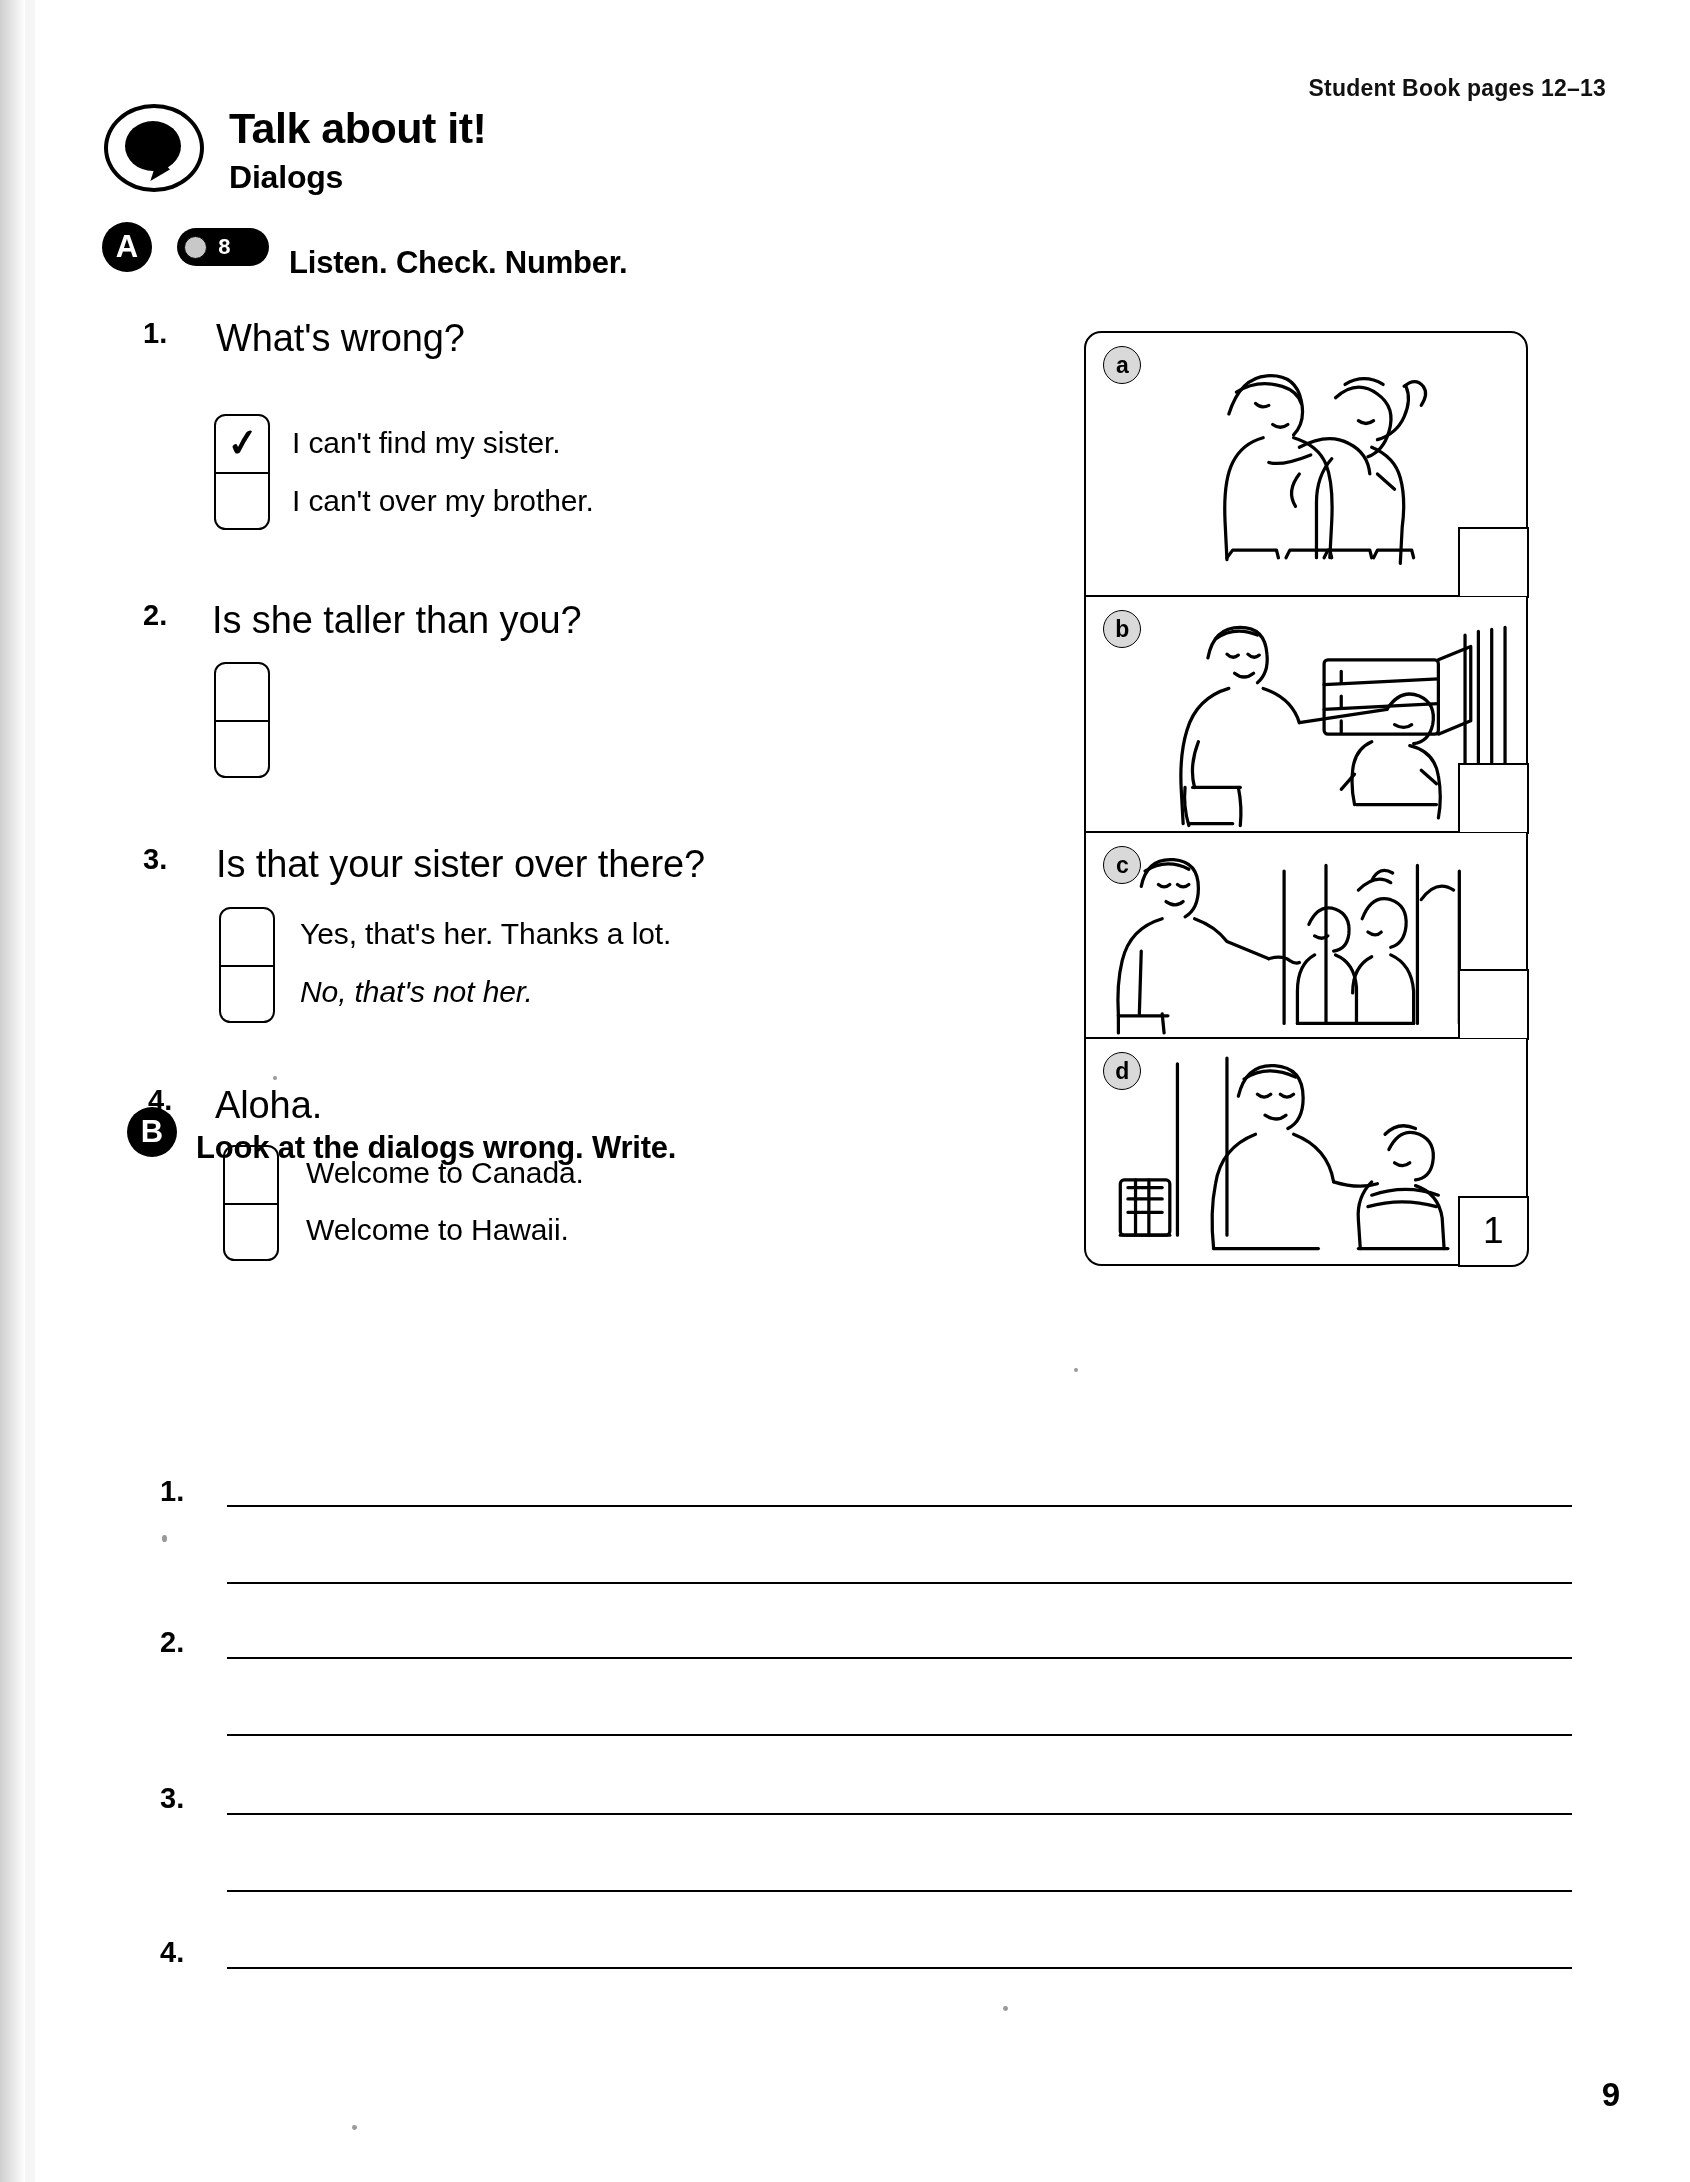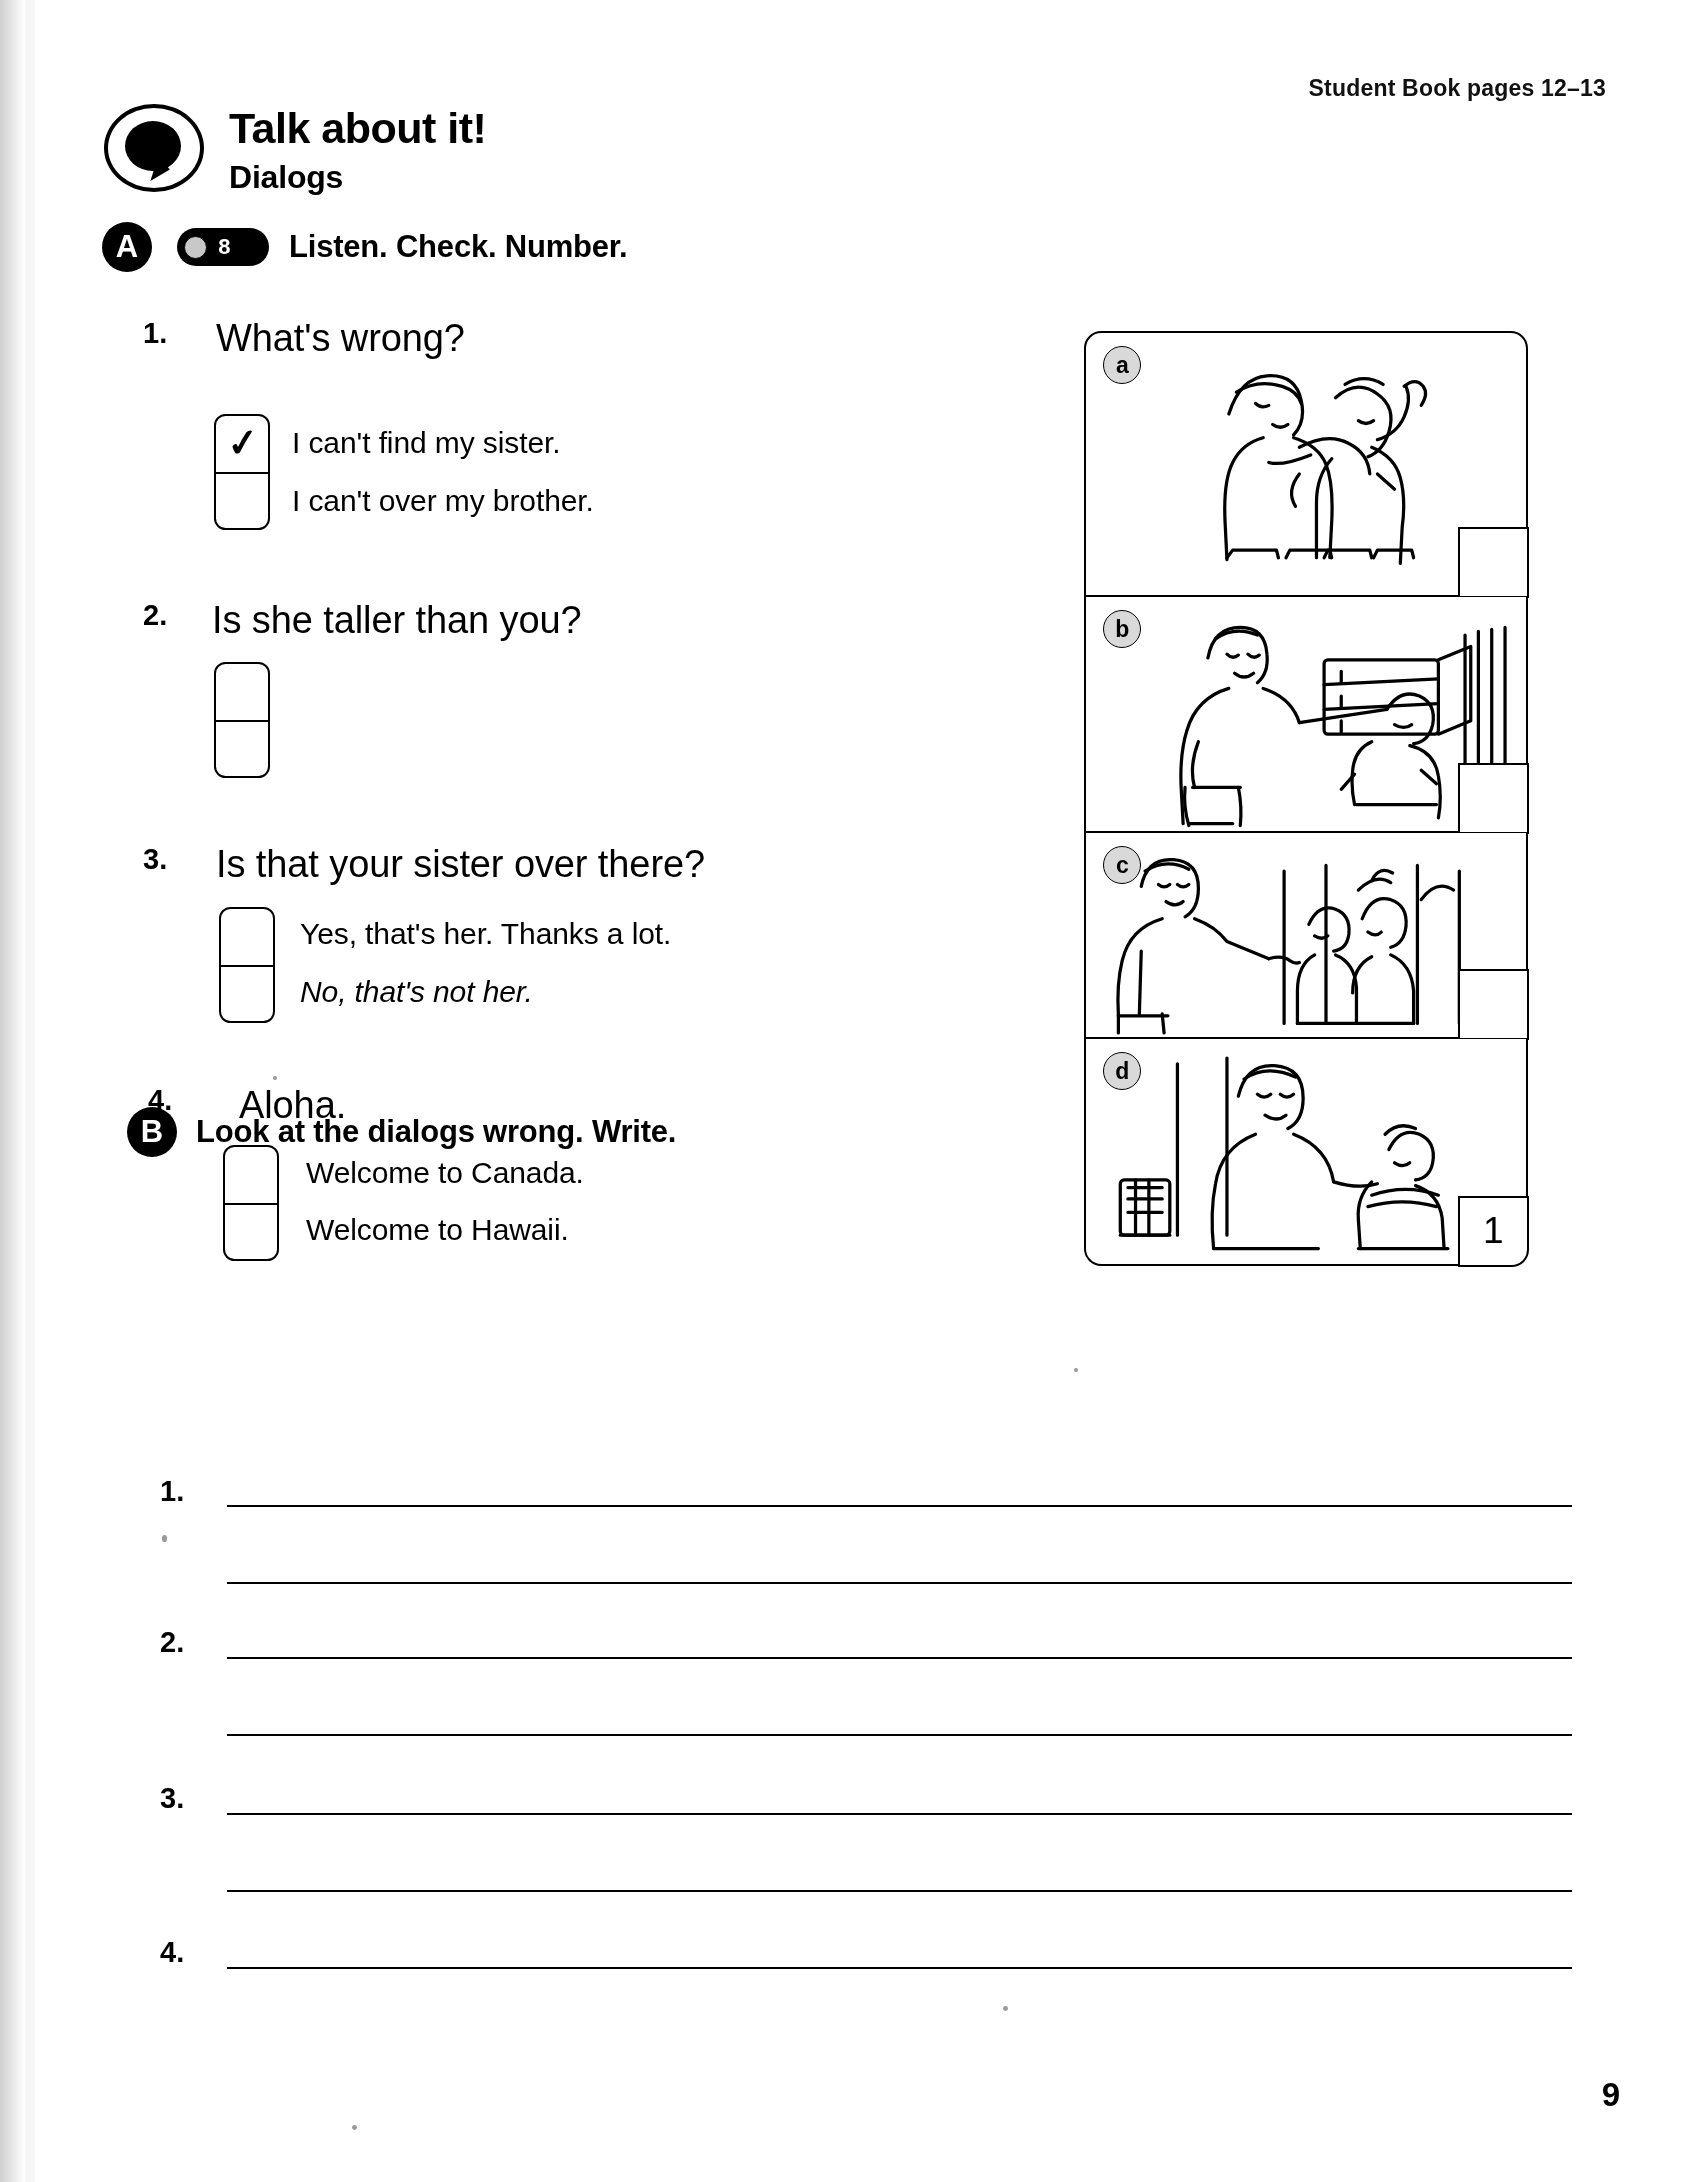--- a/index.html
+++ b/index.html
@@ -126,20 +126,21 @@
     font-size: 22px;
     font-weight: 700;
     margin-left: 11.5px;
   }
 
   .sec-heading {
     position: absolute;
     font-size: 31px;
     font-weight: 800;
     letter-spacing: -0.2px;
+    margin-top: 16px;
   }
   #heading-a { left: 254px; top: 229px; }
   #heading-b { left: 161px; top: 1114px; }
 
   
   .q-num {
     position: absolute;
     font-size: 29px;
     font-weight: 800;
   }
@@ -303,21 +304,21 @@
       <span class="tick"></span>
     </div>
     <div class="cbox">
       <span class="tick"></span>
     </div>
   </div>
   <div class="opt-text" style="left:265px; top:917px;">Yes, that's her. Thanks a lot.</div>
   <div class="opt-text" style="left:265px; top:975px;font-style:italic;">No, that's not her.</div>
 
   <div class="q-num" style="left:113px; top:1084px;">4.</div>
-  <div class="q-text" style="left:204px; top:1084px;">Aloha.</div>
+  <div class="q-text" style="left:180px; top:1084px;">Aloha.</div>
   <div class="cbox-pair" style="left:188px; top:1145px;">
     <div class="cbox">
       <span class="tick"></span>
     </div>
     <div class="cbox">
       <span class="tick"></span>
     </div>
   </div>
   <div class="opt-text" style="left:271px; top:1156px;">Welcome to Canada.</div>
   <div class="opt-text" style="left:271px; top:1213px;">Welcome to Hawaii.</div>

